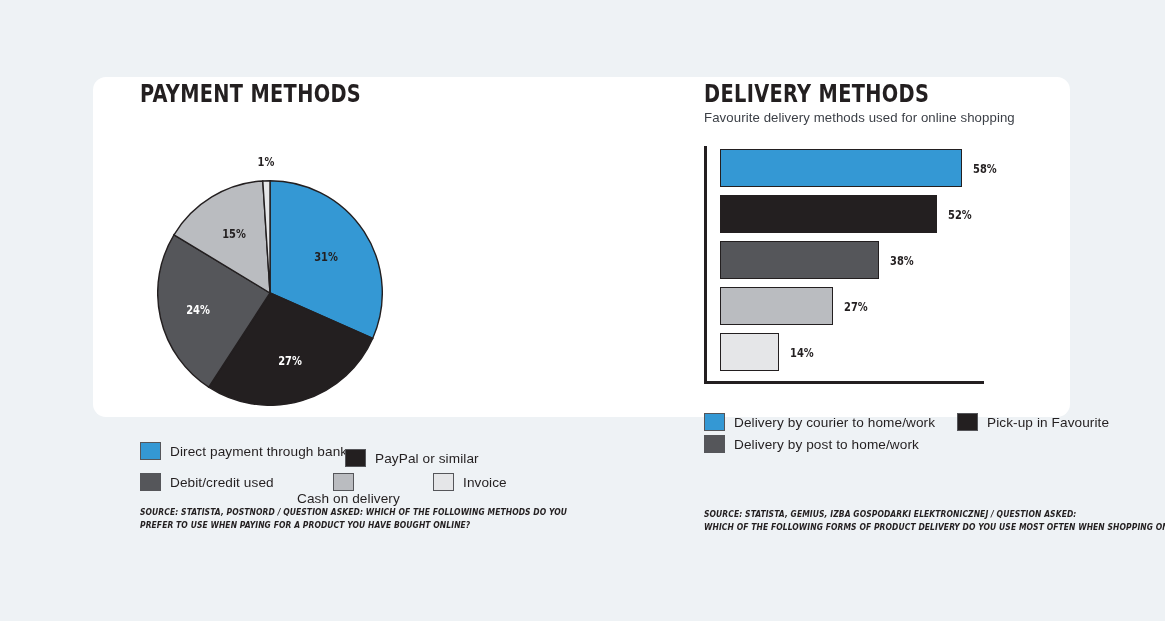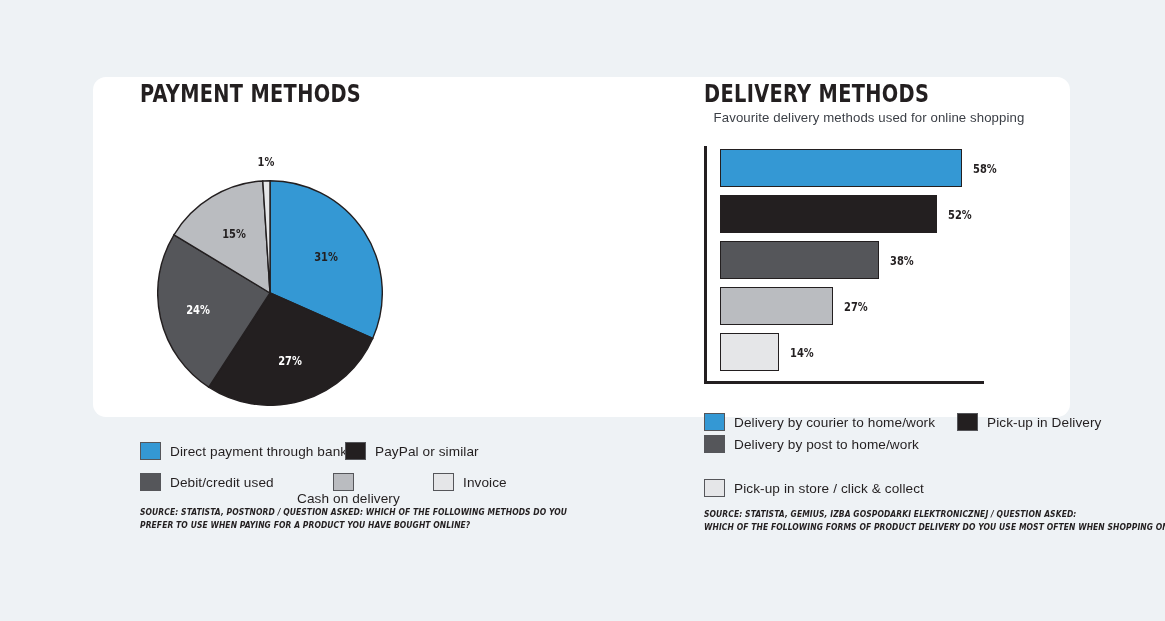--- a/index.html
+++ b/index.html
@@ -31,21 +31,21 @@
   }
   .panel-sub {
     position: absolute; left: 47px; top: 32px;
     width: 400px;
     font-size: 13.2px; line-height: 17px;
     color: #3b3f46; font-weight: 400;
     letter-spacing: 0.1px;
   }
   #panel-right .panel-title,
   #panel-right .panel-sub { left: 96px; }
-  #panel-right .panel-sub { width: 330px; text-align: center; }
+  #panel-right .panel-sub { width: 330px; }
 
   
   #pie-wrap { position: absolute; left: 64px; top: 103px; width: 226px; height: 226px; }
   #pie-svg  { display: block; }
   .pie-label {
     position: absolute;
     font-family: "DejaVu Sans Condensed", "Liberation Sans Narrow", "Liberation Sans", sans-serif;
     font-size: 12.5px; font-weight: 700;
     transform: scaleX(0.88); transform-origin: center;
     white-space: nowrap;
@@ -108,21 +108,21 @@
       <span class="pie-label" id="lbl-card" style="color: rgb(255, 255, 255); left: 40.7403px; top: 129.493px; transform: translate(-50%, -50%) scaleX(0.88);">24%</span>
       <span class="pie-label" id="lbl-cash" style="color: rgb(35, 31, 32); left: 76.9064px; top: 53.4598px; transform: translate(-50%, -50%) scaleX(0.88);">15%</span>
       <span class="pie-label" id="lbl-invoice" style="color: rgb(35, 31, 32); left: 108.753px; top: -19.4459px; transform: translate(-50%, -50%) scaleX(0.88);">1%</span>
     </div>
 
     <div class="legend" id="legend-payment" style="left:47px; top:365px; width:420px; height:60px;">
         <div class="legend-item" style="left: 0px; top: 0px;">
           <span class="swatch" style="background: rgb(52, 152, 212);"></span>
           <span class="legend-text">Direct payment through bank</span>
         </div>
-        <div class="legend-item" style="left: 205px; top: 0px;">
+        <div class="legend-item" style="left: 205px; top: 7px;">
           <span class="swatch" style="background: rgb(35, 31, 32);"></span>
           <span class="legend-text">PayPal or similar</span>
         </div>
         <div class="legend-item" style="left: 0px; top: 31px;">
           <span class="swatch" style="background: rgb(85, 86, 90);"></span>
           <span class="legend-text">Debit/credit used</span>
         </div>
         <div class="legend-item" style="left: 148px; top: 31px; flex-direction: column;">
           <span class="swatch" style="background: rgb(186, 188, 192);"></span>
           <span class="legend-text">Cash on delivery</span>
@@ -171,29 +171,25 @@
         </div>
     </div>
 
     <div class="legend" id="legend-delivery" style="left:96px; top:336px; width:420px; height:90px;">
         <div class="legend-item" style="left: 0px; top: 0px;">
           <span class="swatch" style="background: rgb(52, 152, 212);"></span>
           <span class="legend-text">Delivery by courier to home/work</span>
         </div>
         <div class="legend-item" style="left: 253px; top: 0px;">
           <span class="swatch" style="background: rgb(35, 31, 32);"></span>
-          <span class="legend-text">Pick-up in Delivery</span>
+          <span class="legend-text">Pick-up in Favourite</span>
         </div>
         <div class="legend-item" style="left: 0px; top: 22px;">
           <span class="swatch" style="background: rgb(85, 86, 90);"></span>
           <span class="legend-text">Delivery by post to home/work</span>
-        </div>
-        <div class="legend-item" style="left: 0px; top: 66px;">
-          <span class="swatch" style="background: rgb(229, 230, 232);"></span>
-          <span class="legend-text">Pick-up in store / click &amp; collect</span>
         </div>
       </div>
 
     <div class="source" style="left:96px; top:431px; width:440px;">
       <div>SOURCE: STATISTA, GEMIUS, IZBA GOSPODARKI ELEKTRONICZNEJ / QUESTION ASKED:</div>
       <div>WHICH OF THE FOLLOWING FORMS OF PRODUCT DELIVERY DO YOU USE MOST OFTEN WHEN SHOPPING ONLINE?</div>
     </div>
   </div>
 
 </div>

